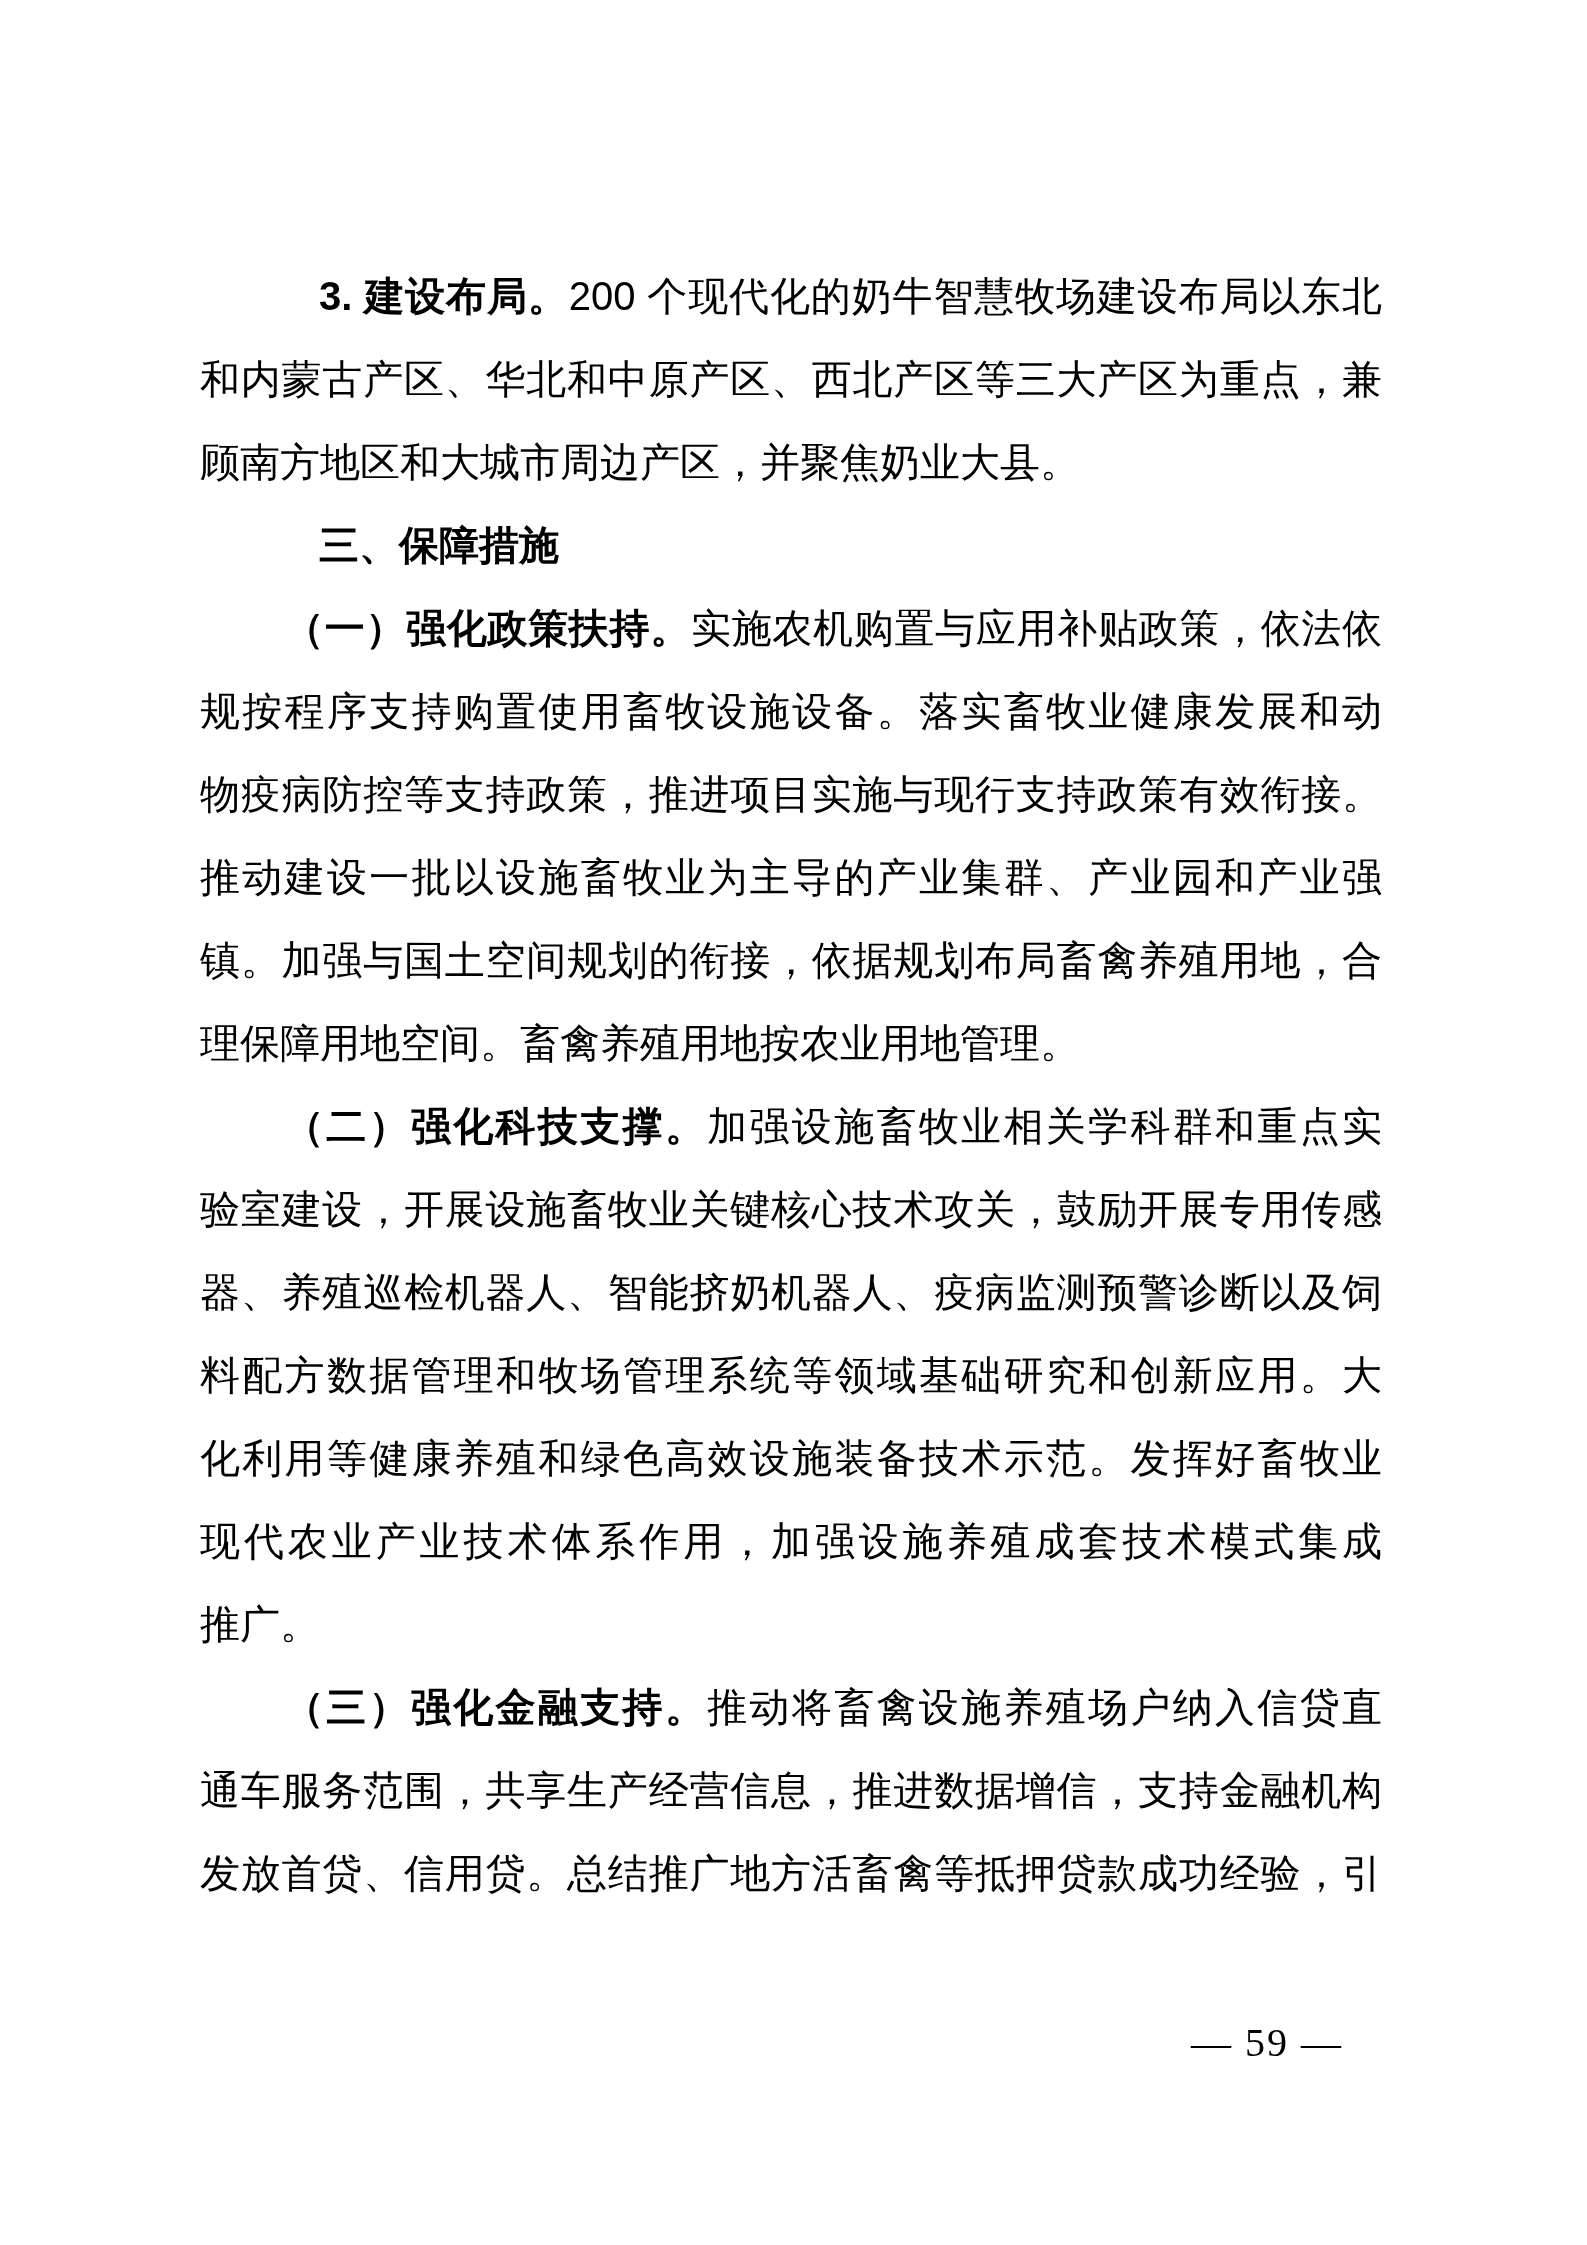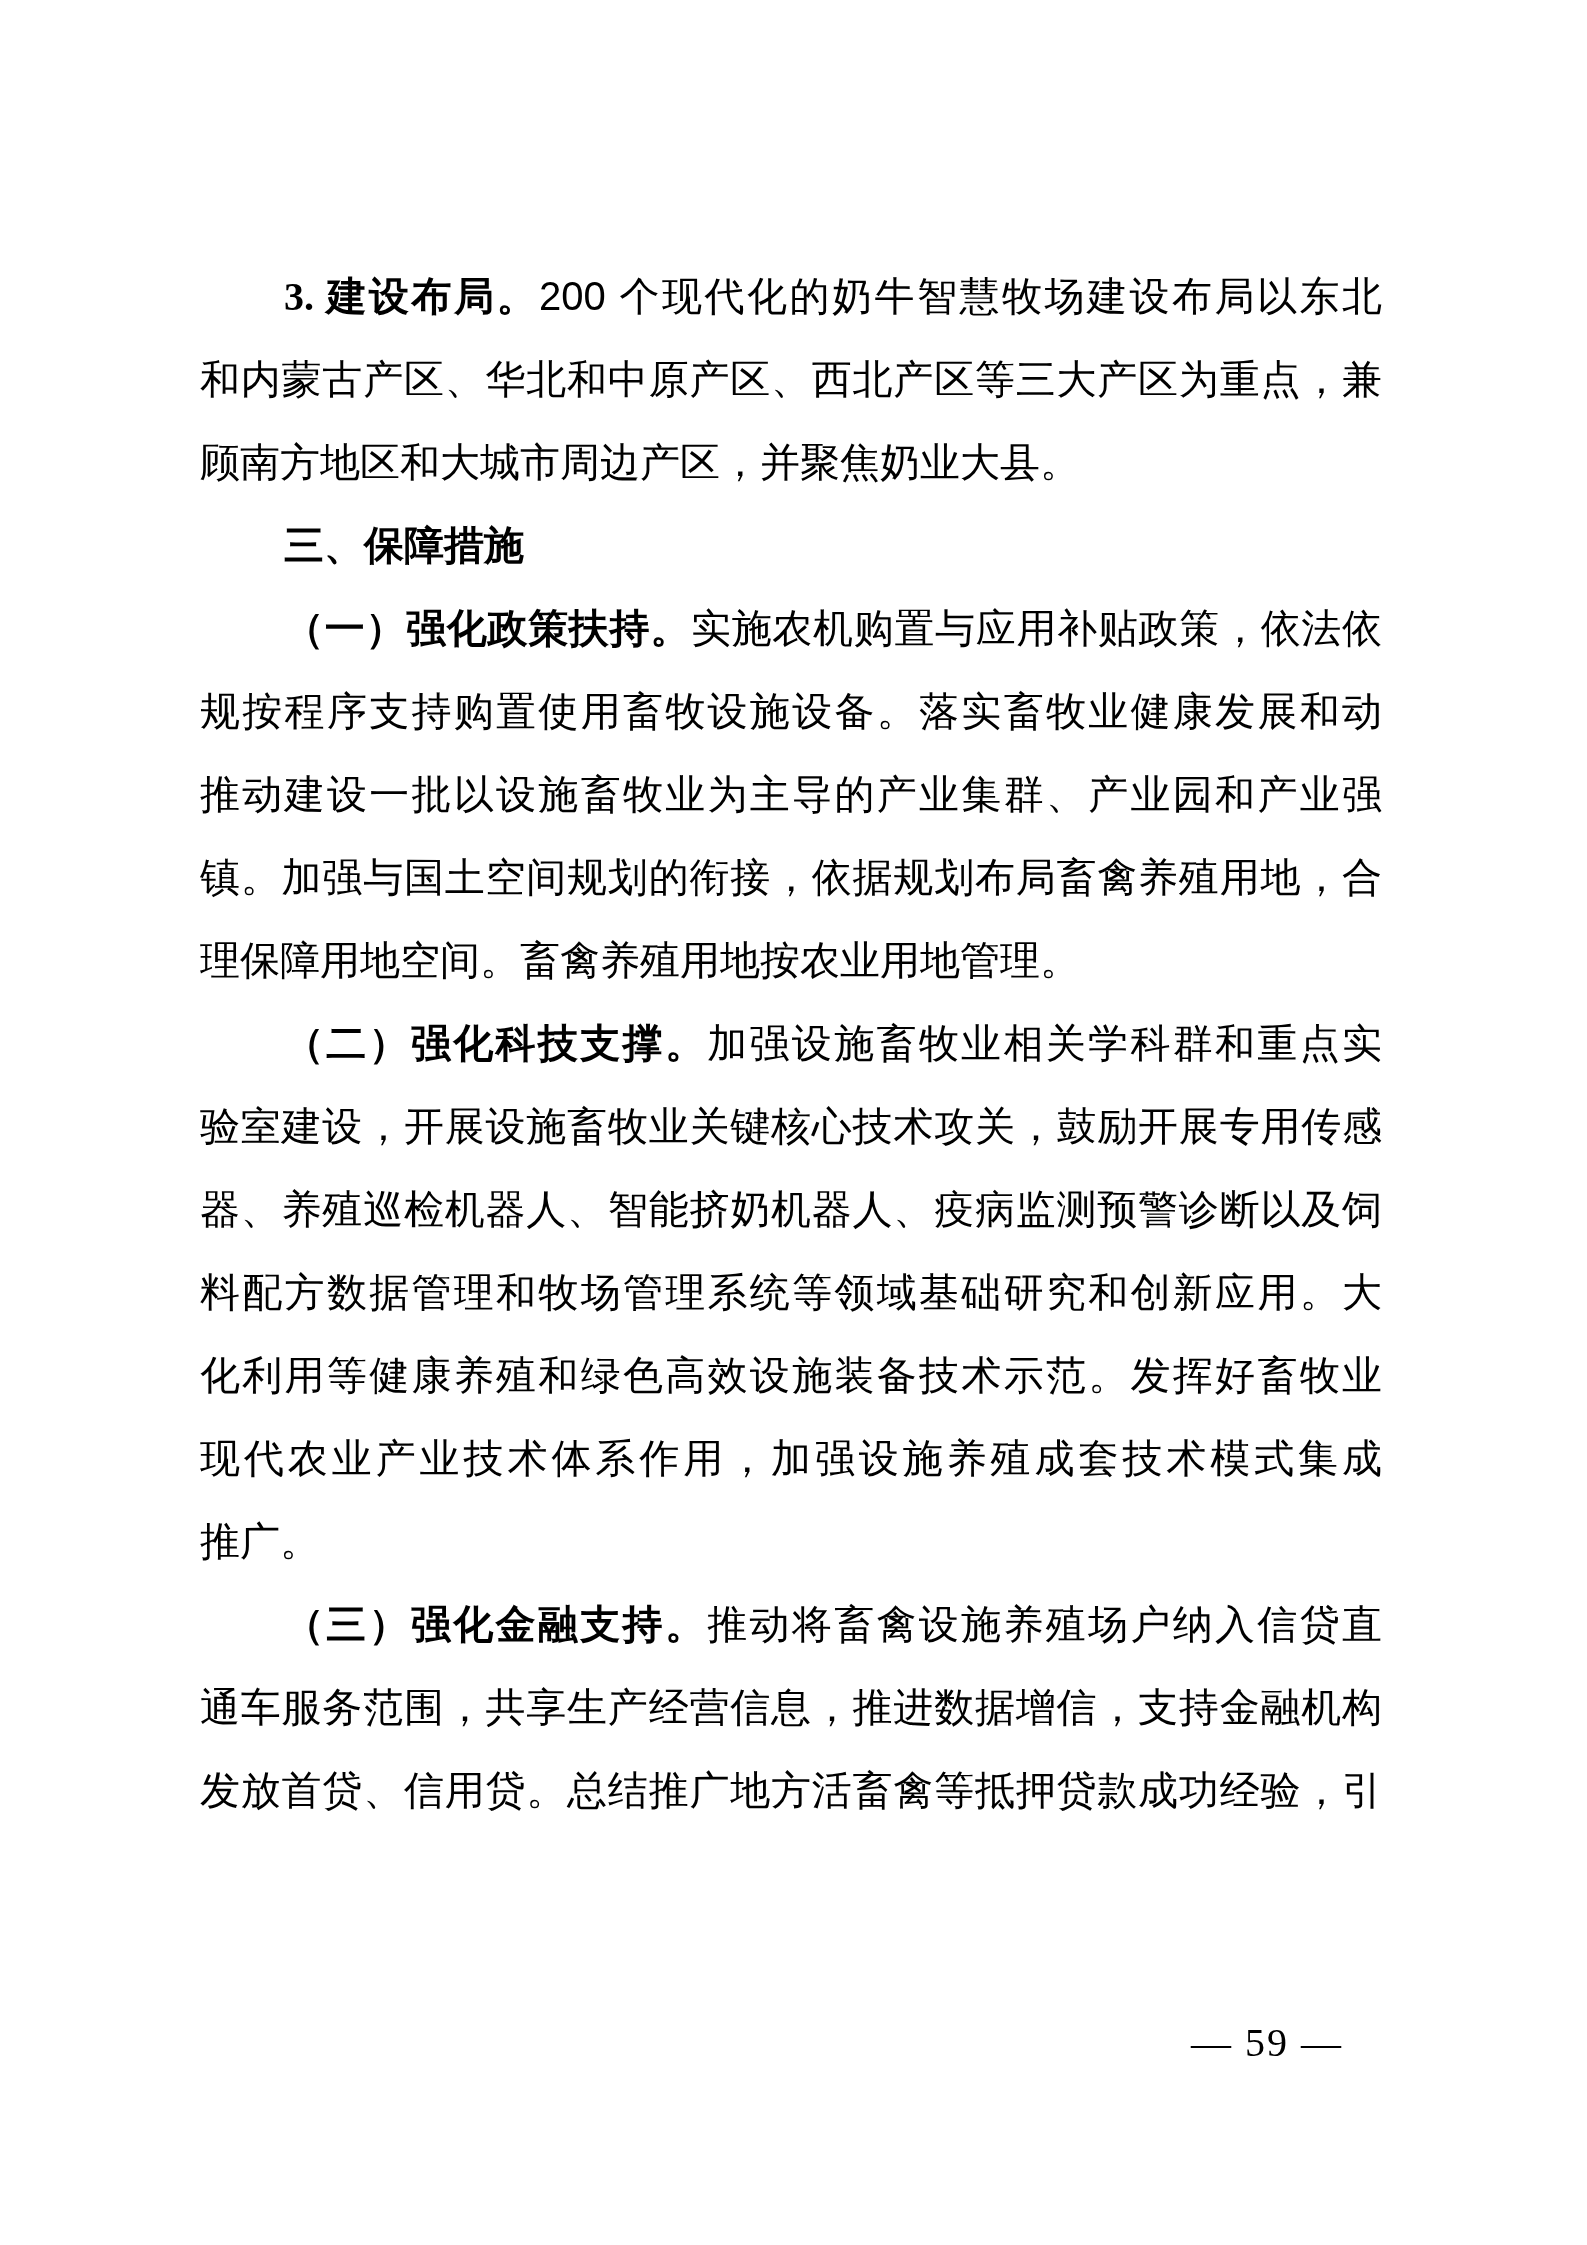--- a/index.html
+++ b/index.html
@@ -36,22 +36,23 @@
     text-align-last:left;
   }
   .line.indent {
     padding-left:84px;
   }
   .run-body {
     font-family:Liberation Sans, sans-serif;
     font-weight:400;
   }
   .run-hei {
-    font-family:Liberation Serif, serif;
+    font-family:Liberation Sans, sans-serif;
     font-weight:700;
+    margin-left:35px;
   }
   .run-kai {
     font-family:Liberation Serif, serif;
     font-weight:700;
   }
   .footer {
     position:absolute;
     top:2016px;
     right:244px;
     font-size:40px;
@@ -65,20 +66,21 @@
 <body>
 
 <div class="page">
   <div class="content" id="doc-content">
       <div class="line justify indent"><span class="run-hei">3. 建设布局。</span><span class="run-body">200 个现代化的奶牛智慧牧场建设布局以东北</span></div>
       <div class="line justify"><span class="run-body">和内蒙古产区、华北和中原产区、西北产区等三大产区为重点，兼</span></div>
       <div class="line left"><span class="run-body">顾南方地区和大城市周边产区，并聚焦奶业大县。</span></div>
       <div class="line left indent"><span class="run-hei">三、保障措施</span></div>
       <div class="line justify indent"><span class="run-kai">（一）强化政策扶持。</span><span class="run-body">实施农机购置与应用补贴政策，依法依</span></div>
       <div class="line justify"><span class="run-body">规按程序支持购置使用畜牧设施设备。落实畜牧业健康发展和动</span></div>
+      <div class="line justify"><span class="run-body">物疫病防控等支持政策，推进项目实施与现行支持政策有效衔接。</span></div>
       <div class="line justify"><span class="run-body">推动建设一批以设施畜牧业为主导的产业集群、产业园和产业强</span></div>
       <div class="line justify"><span class="run-body">镇。加强与国土空间规划的衔接，依据规划布局畜禽养殖用地，合</span></div>
       <div class="line left"><span class="run-body">理保障用地空间。畜禽养殖用地按农业用地管理。</span></div>
       <div class="line justify indent"><span class="run-kai">（二）强化科技支撑。</span><span class="run-body">加强设施畜牧业相关学科群和重点实</span></div>
       <div class="line justify"><span class="run-body">验室建设，开展设施畜牧业关键核心技术攻关，鼓励开展专用传感</span></div>
       <div class="line justify"><span class="run-body">器、养殖巡检机器人、智能挤奶机器人、疫病监测预警诊断以及饲</span></div>
       <div class="line justify"><span class="run-body">料配方数据管理和牧场管理系统等领域基础研究和创新应用。大</span></div>
       <div class="line justify"><span class="run-body">化利用等健康养殖和绿色高效设施装备技术示范。发挥好畜牧业</span></div>
       <div class="line justify"><span class="run-body">现代农业产业技术体系作用，加强设施养殖成套技术模式集成</span></div>
       <div class="line left"><span class="run-body">推广。</span></div>

